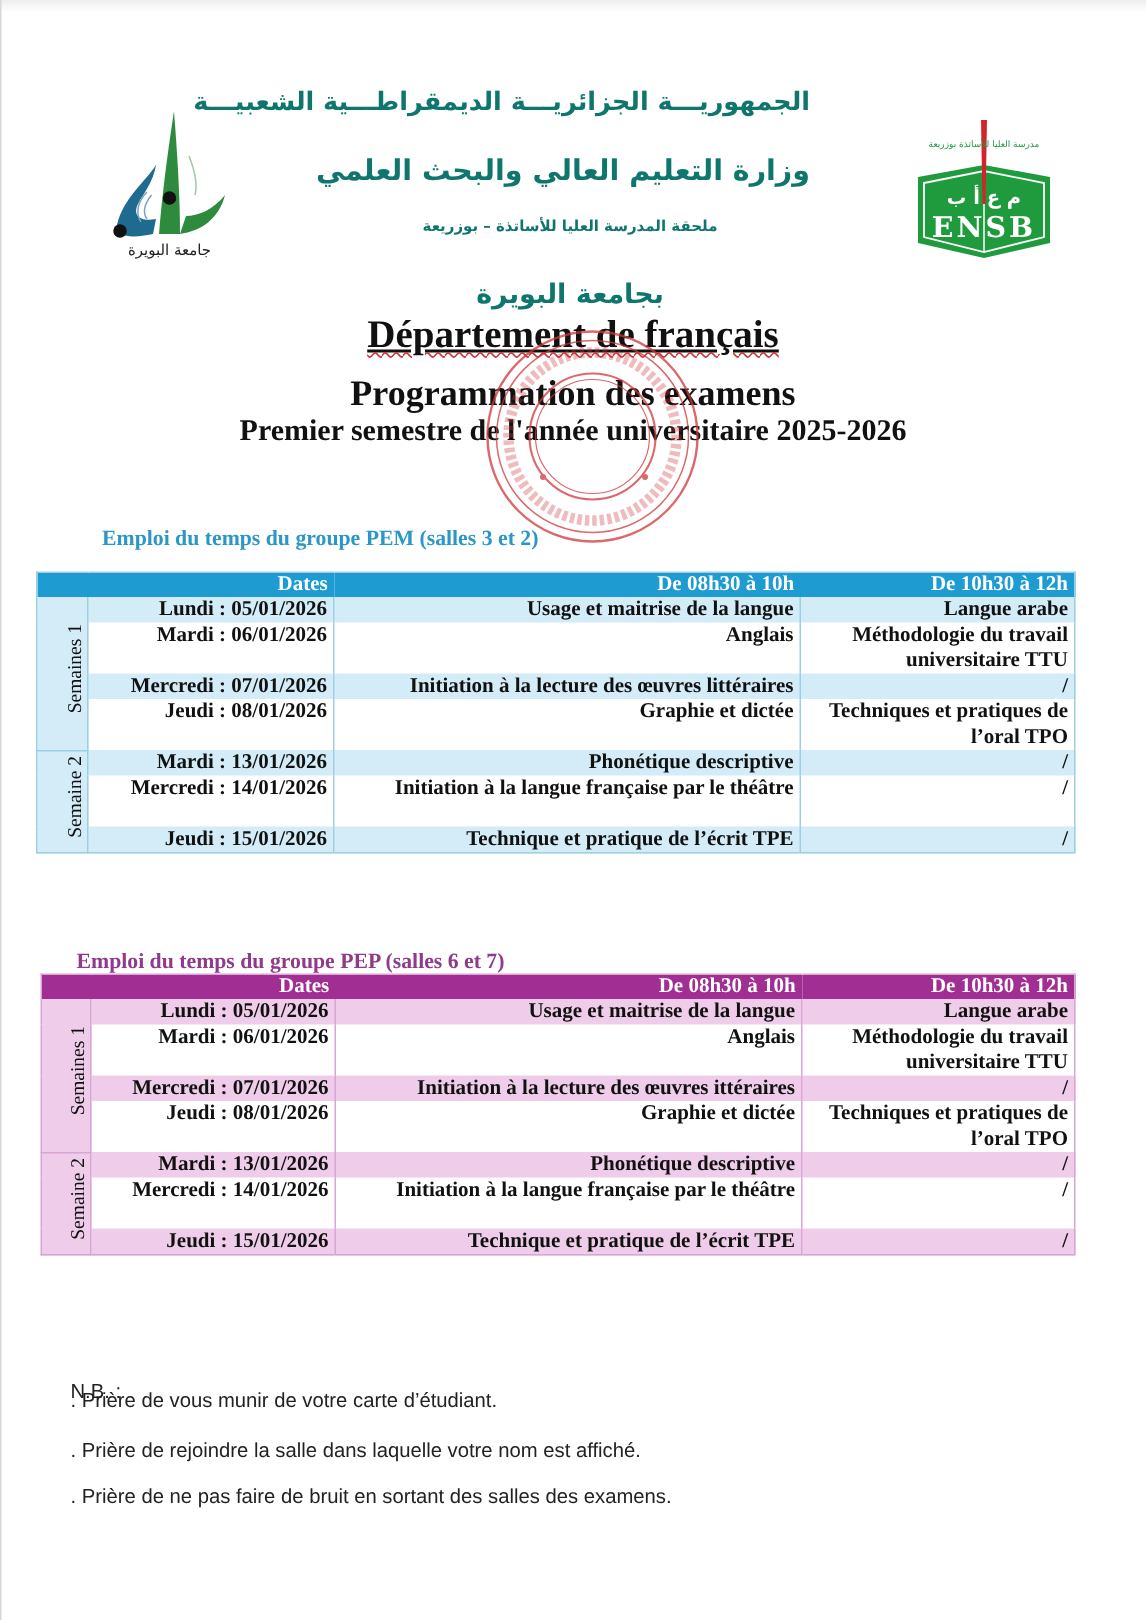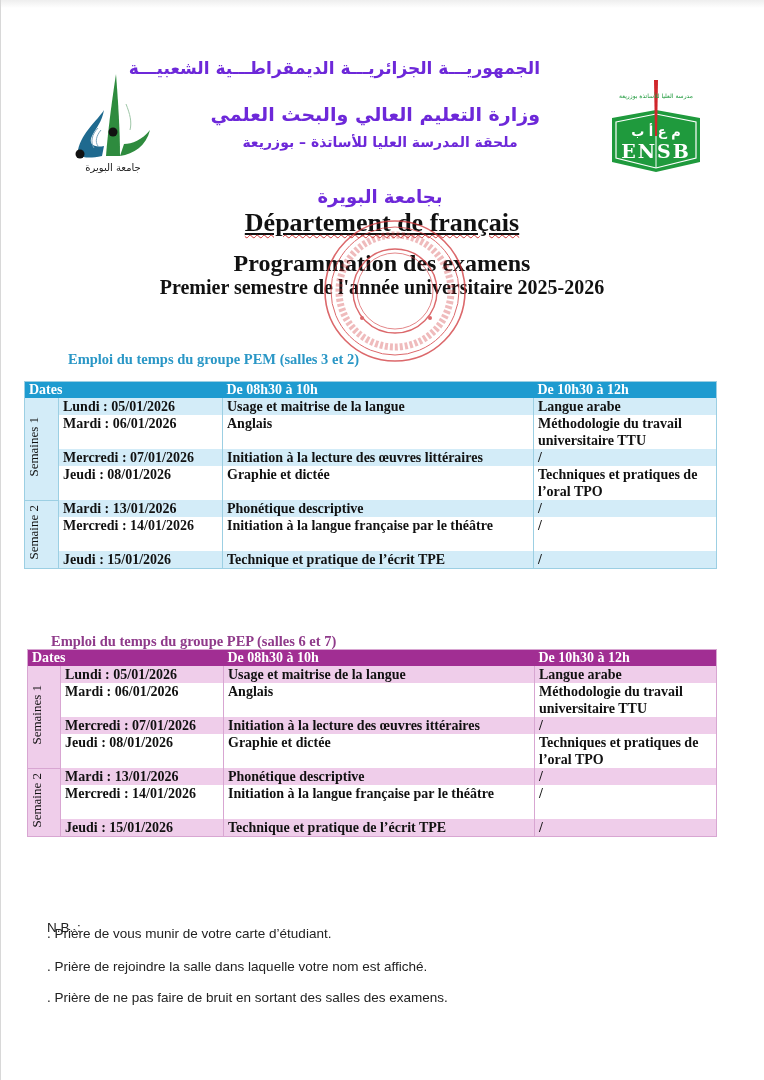--- a/index.html
+++ b/index.html
@@ -1,36 +1,36 @@
 <!DOCTYPE html>
 <html><head>
 <meta charset="utf-8">
 <style>
   html, body { margin:0; padding:0; background:#ffffff; }
   body { width:764px; height:1080px; position:relative; overflow:hidden; font-family:"Liberation Serif", serif; color:#111; }
   .abs { position:absolute; }
-  .ar { font-family:"DejaVu Sans", sans-serif; font-weight:bold; color:#6d28d9; direction:rtl; text-align:center; white-space:nowrap; }
+  .ar { font-family:"DejaVu Sans", sans-serif; font-weight:bold; color:#0f766e; direction:rtl; text-align:center; white-space:nowrap; }
   .ar1 { left:220px; top:58px; width:320px; font-size:17px; letter-spacing:0.5px; }
   .ar2 { left:220px; top:103px; width:320px; font-size:19px; }
-  .ar3 { left:220px; top:134px; width:320px; font-size:14px; }
+  .ar3 { left:220px; top:146px; width:320px; font-size:10px; }
   .ar4 { left:220px; top:186px; width:320px; font-size:18px; }
   .title { left:0; width:764px; text-align:center; font-weight:bold; white-space:nowrap; }
   .t-dept { top:208px; font-size:26px;text-decoration:underline; }
   .t-dept span { text-decoration: underline wavy #c33; text-decoration-thickness:1px; text-underline-offset:3px; }
   .t-prog { top:250px; font-size:24px; }
   .t-sem { top:276px; font-size:20px; }
   .stamp { left:322px; top:218px; width:146px; height:146px; pointer-events:none; opacity:0.75; }
   .logo-left { left:68px; top:70px; width:90px; height:110px; }
   .logo-right { left:604px; top:76px; width:104px; height:100px; }
   .grp-title { font-weight:bold; font-size:14.5px; white-space:nowrap; }
   .g1-title { left:68px; top:351px; }
   .g2-title { left:51px; top:616px;margin-top:17px; }
 
   table.sched { position:absolute; border-collapse:collapse; table-layout:fixed; font-family:"Liberation Serif", serif; font-weight:bold; font-size:14px; }
-  table.sched td, table.sched th { padding:0 4px; text-align:left; vertical-align:top; line-height:17px;margin-top:28px; }
+  table.sched td, table.sched th { padding:0 4px; text-align:right; vertical-align:top; line-height:17px;margin-top:28px; }
   table.sched th { color:#fff; font-weight:bold; height:16px; line-height:16px; }
   table.sched td.week { vertical-align:middle; padding:0; }
   .week-label { writing-mode:vertical-rl; transform:rotate(180deg); font-weight:normal; font-size:13px; white-space:nowrap; display:inline-block; }
   .t1 { left:24px; top:381px; width:692px; border:1px solid #9ccfe3; }
   .t1 th { background:#1e9bd0; }
   .t1 td { border-left:1px solid #9ccfe3; border-right:1px solid #9ccfe3; }
   .t1 tr.shade td.c { background:#d3ecf8; }
   .t1 td.week { background:#d3ecf8; border-bottom:1px solid #9ccfe3; }
   .t2 { left:27px; top:649px; width:689px; border:1px solid #d8a6d2; }
   .t2 th { background:#a12e93; }

